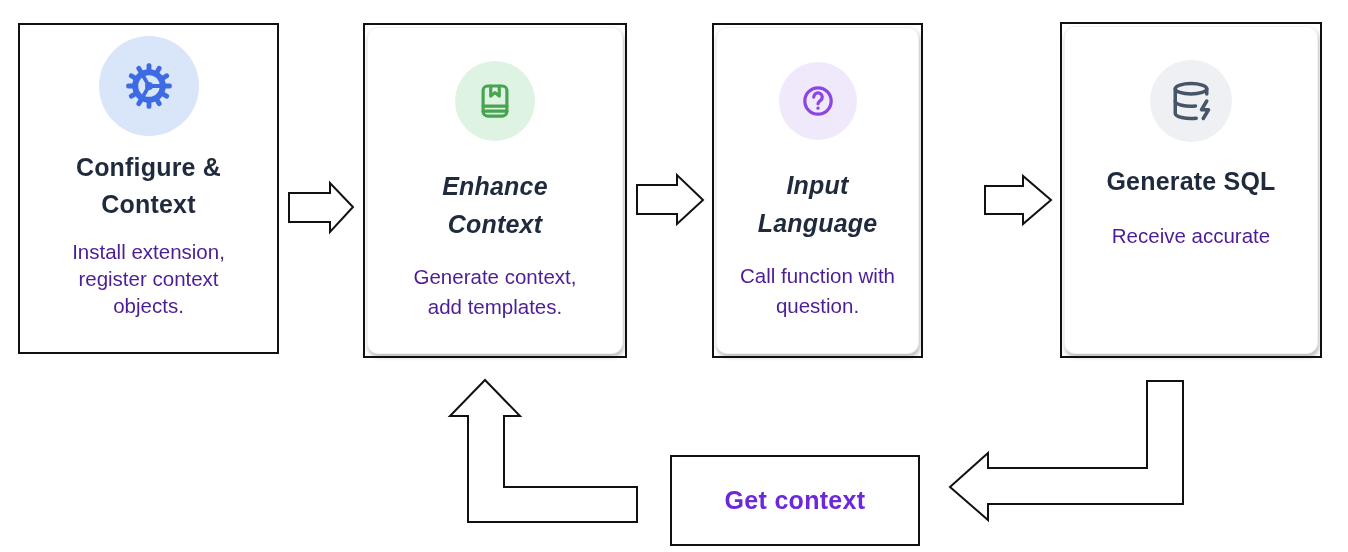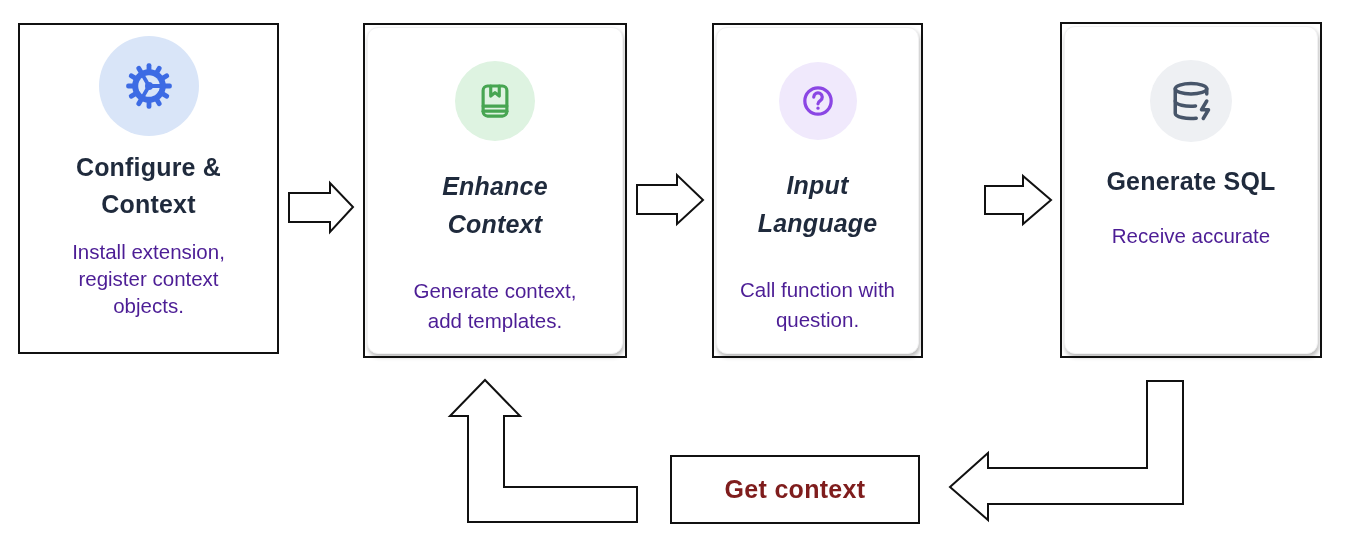--- a/index.html
+++ b/index.html
@@ -25,33 +25,33 @@
   #card1 .circle{width:100px;height:100px;margin-top:11px;background:#d9e5f8;}
   #card2 .circle{width:80px;height:80px;margin-top:36px;background:#def3e1;}
   #card3 .circle{width:78px;height:78px;margin-top:37px;background:#f0e9fc;}
   #card4 .circle{width:82px;height:82px;margin-top:36px;background:#eef0f3;}
   .title{font-size:25px;font-weight:bold;color:#1f2a3c;line-height:38px;letter-spacing:.2px;}
   #card1 .title{margin-top:13px;line-height:37px;}
   #card2 .title,#card3 .title{margin-top:26px;font-style:italic;}
   #card4 .title{margin-top:20px;}
   .desc{font-size:20.5px;color:#4c1d95;}
   #card1 .desc{margin-top:15px;line-height:27px;}
-  #card2 .desc,#card3 .desc{margin-top:33px;line-height:30px;}
+  #card2 .desc,#card3 .desc{margin-top:19px;line-height:30px;}
   #card4 .desc{margin-top:21px;line-height:30px;}
   .ln{display:block;}
   .ln:empty{display:none;}
   
   #arrows{position:absolute;left:0;top:0;z-index:1;}
   #arrows polygon{fill:#ffffff;stroke:#111;stroke-width:2;stroke-linejoin:miter;}
   
   #get-context{
-    position:absolute;left:670px;top:455px;width:250px;height:69px;
+    position:absolute;left:670px;top:455px;width:250px;height:91px;
     background:#fff;border:2px solid #111;box-sizing:border-box;z-index:2;
     display:flex;align-items:center;justify-content:center;
-    font-size:25px;font-weight:bold;color:#7f1d1d;letter-spacing:.3px;
+    font-size:25px;font-weight:bold;color:#6d28d9;letter-spacing:.3px;
   }
 </style>
 </head>
 <body>
 
 <div id="stage">
 
   <svg id="arrows" width="1348" height="552" viewBox="0 0 1348 552">
 
     <polygon points="289,193 330,193 330,183 353,207 330,232 330,222 289,222"></polygon>

